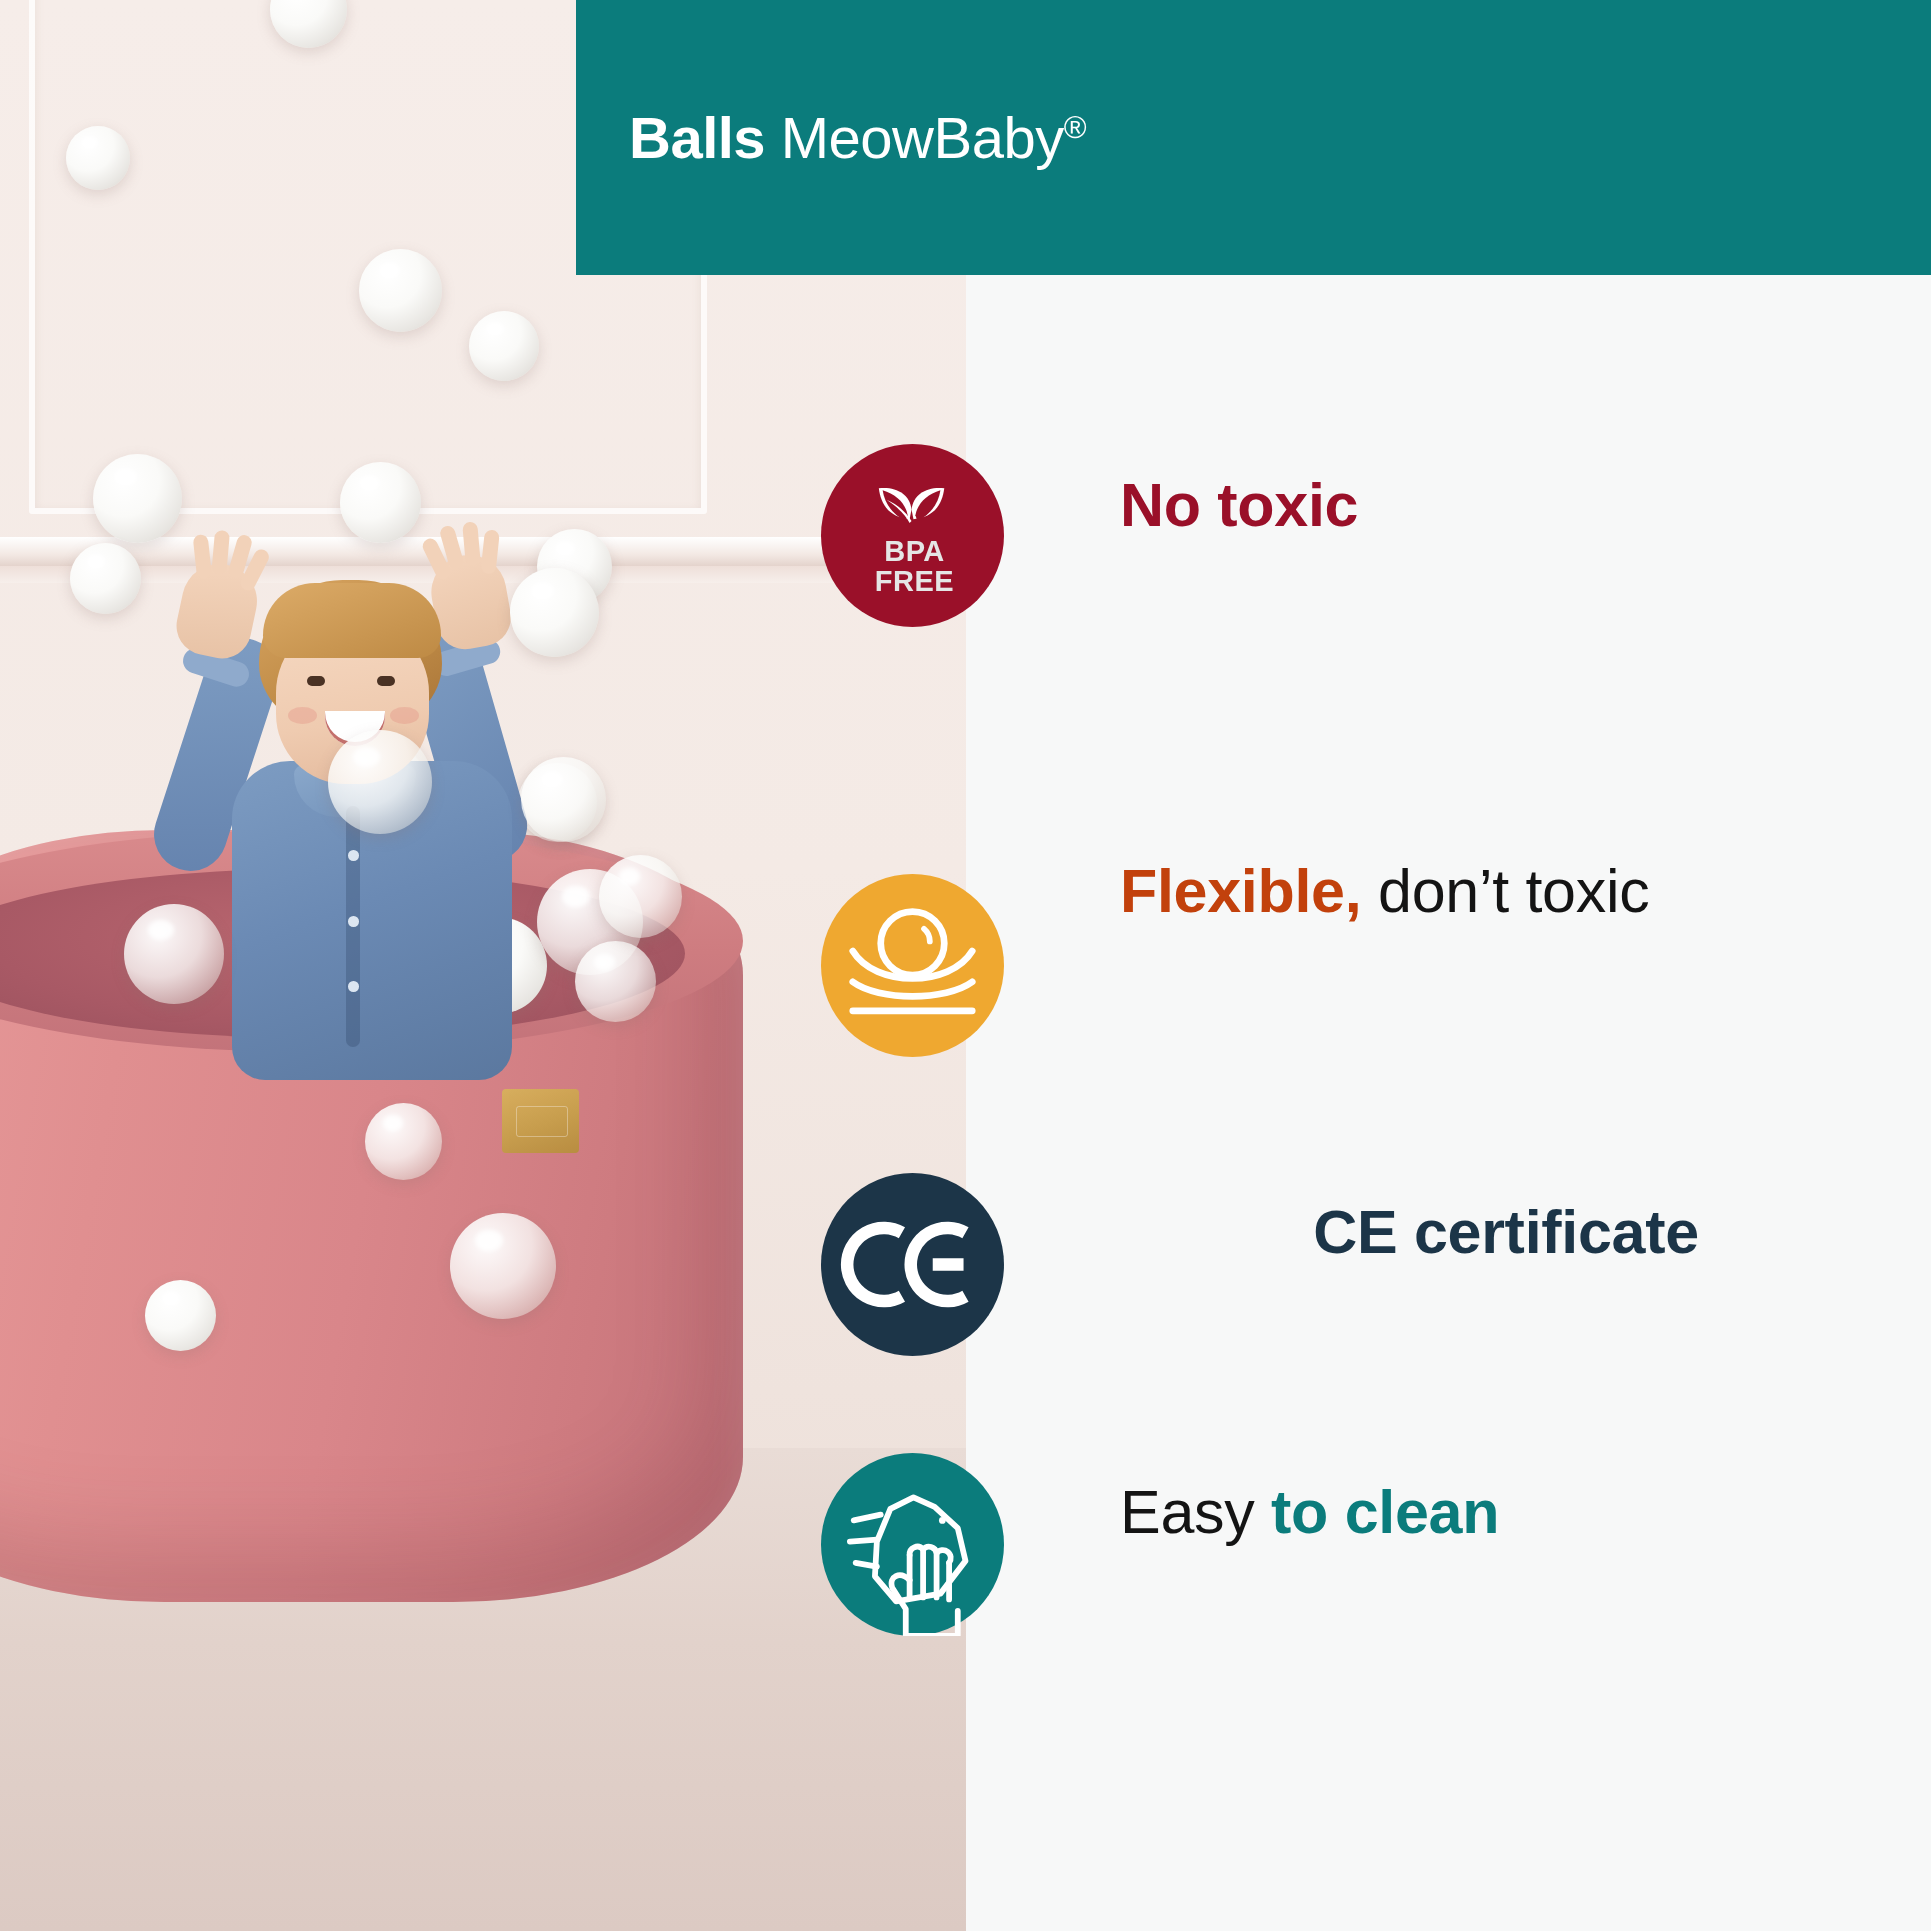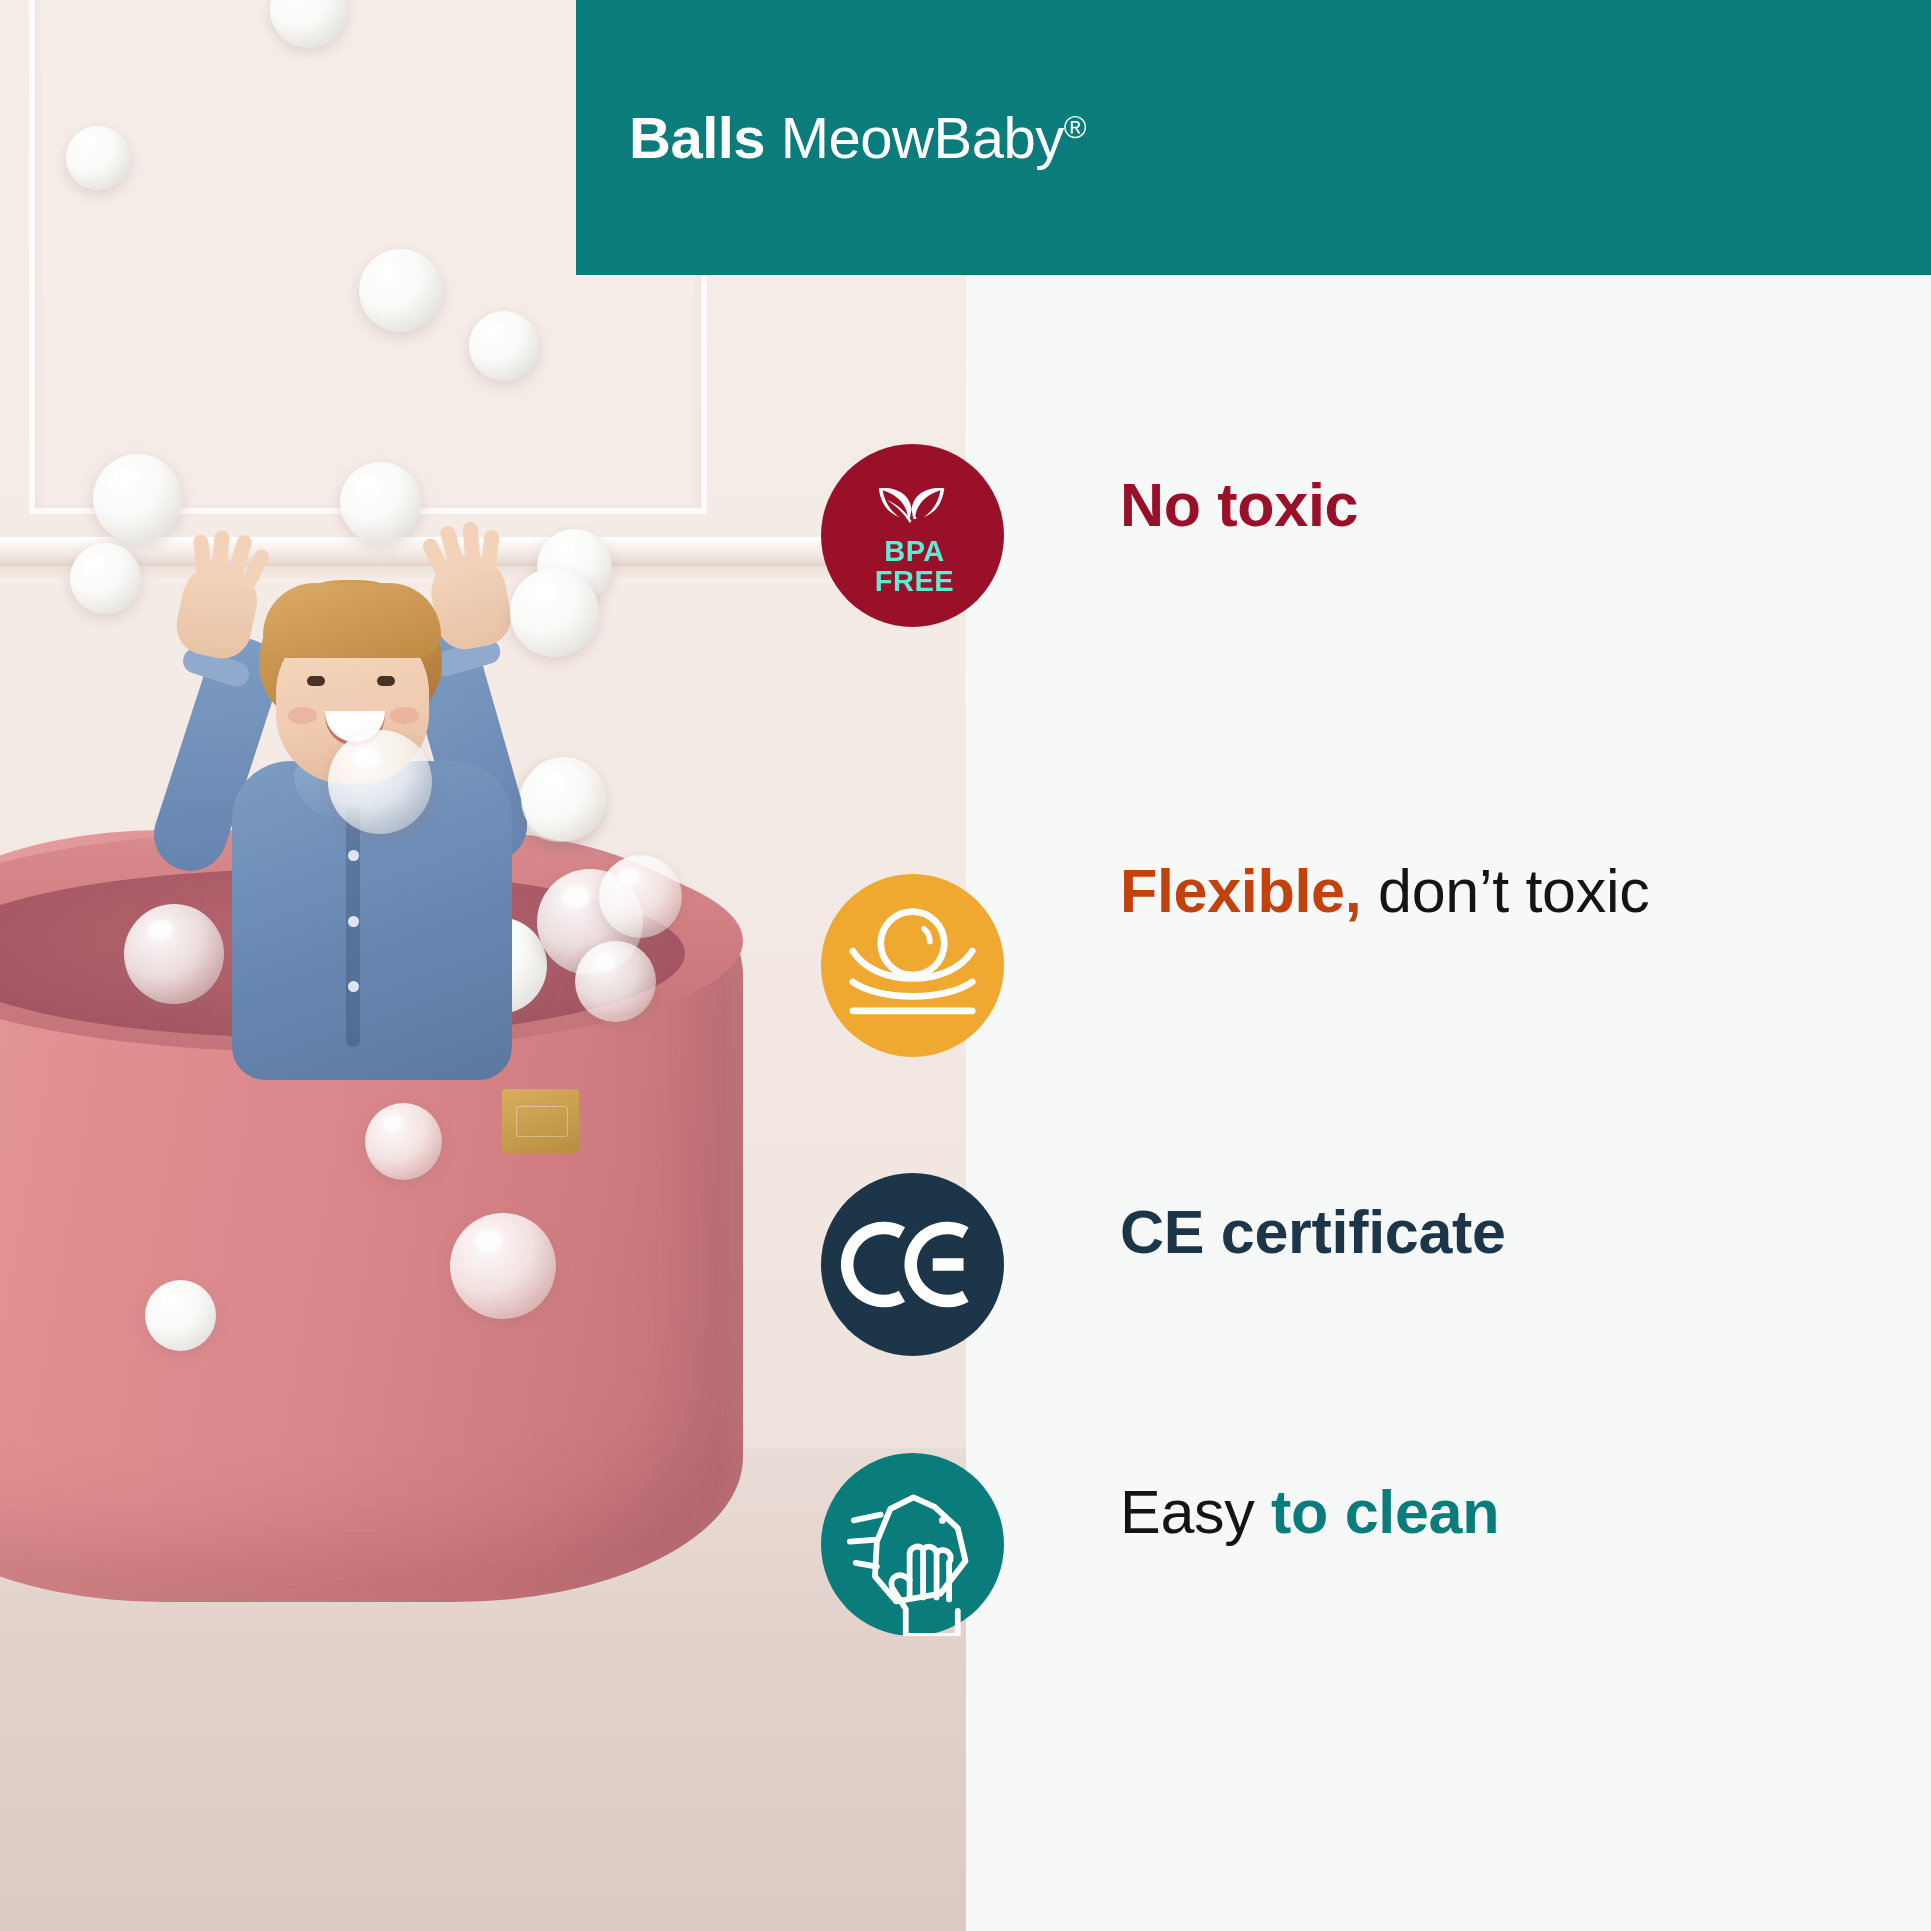--- a/index.html
+++ b/index.html
@@ -175,21 +175,21 @@
   }
   .f-text .hl{font-weight:bold;}
 
   .ic-bpa{background:#9A1029;}
   .ic-flex{background:#EFA830;}
   .ic-ce{background:#1C3548;}
   .ic-clean{background:#0B7C7C;}
 
   .bpa-text{
     position:absolute;left:4px;right:0;top:93px;text-align:center;
-    color:#5eead4;font-weight:bold;font-size:29px;line-height:1.02;
+    color:#e5e5e5;font-weight:bold;font-size:29px;line-height:1.02;
     letter-spacing:0.5px;
   }
 </style>
 </head>
 <body>
 
 <div class="canvas">
 
   <div class="photo">
     <div class="wall"></div>
@@ -311,21 +311,21 @@
     <div class="feature" style="top:1173px;height:183px;">
       <div class="icon-wrap ic-ce" style="top:0;">
         <svg width="183" height="183" viewBox="0 0 190 190" aria-hidden="true">
           <g fill="none" stroke="#FFFFFF" stroke-width="13">
             <path d="M84 62 A38 38 0 1 0 84 128"></path>
             <path d="M150 62 A38 38 0 1 0 150 128"></path>
             <path d="M116 95 L148 95"></path>
           </g>
         </svg>
       </div>
-      <div class="f-text" style="top:23px;">
+      <div class="f-text" style="top:23px;text-align:center;">
         <span class="hl" style="color:#1C3548">CE certificate</span>
       </div>
     </div>
 
     <div class="feature" style="top:1453px;height:183px;">
       <div class="icon-wrap ic-clean" style="top:0;">
         <svg width="183" height="183" viewBox="0 0 190 190" aria-hidden="true">
           <g fill="none" stroke="#FFFFFF" stroke-width="6" stroke-linecap="round" stroke-linejoin="round">
             <path d="M72 58 L96 46 L118 56 L142 78 L150 112 L124 146 L78 154 L56 128 L58 92 Z"></path>
             <path d="M92 106 v44 M106 100 v50 M120 104 v46 M133 114 v38"></path>

